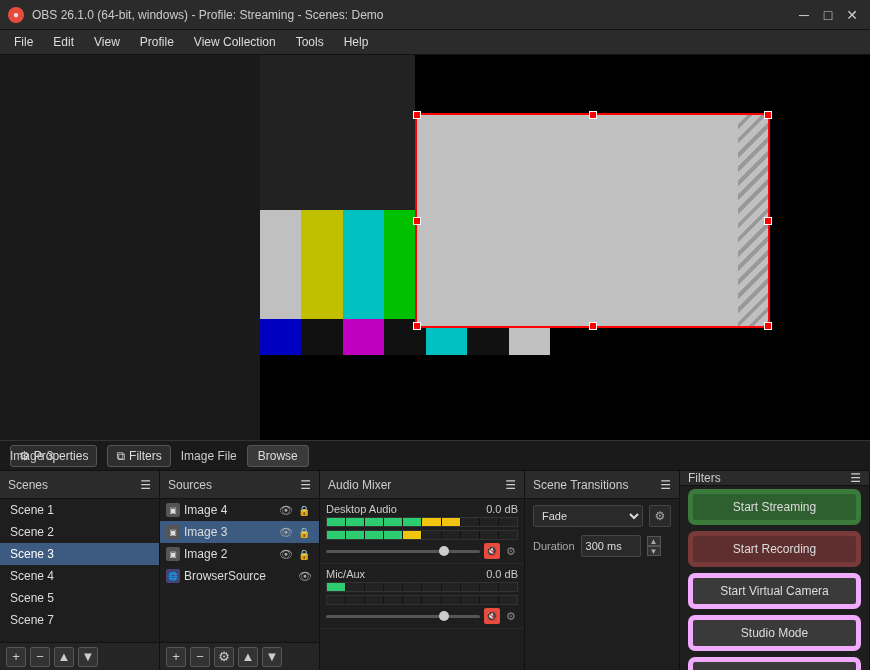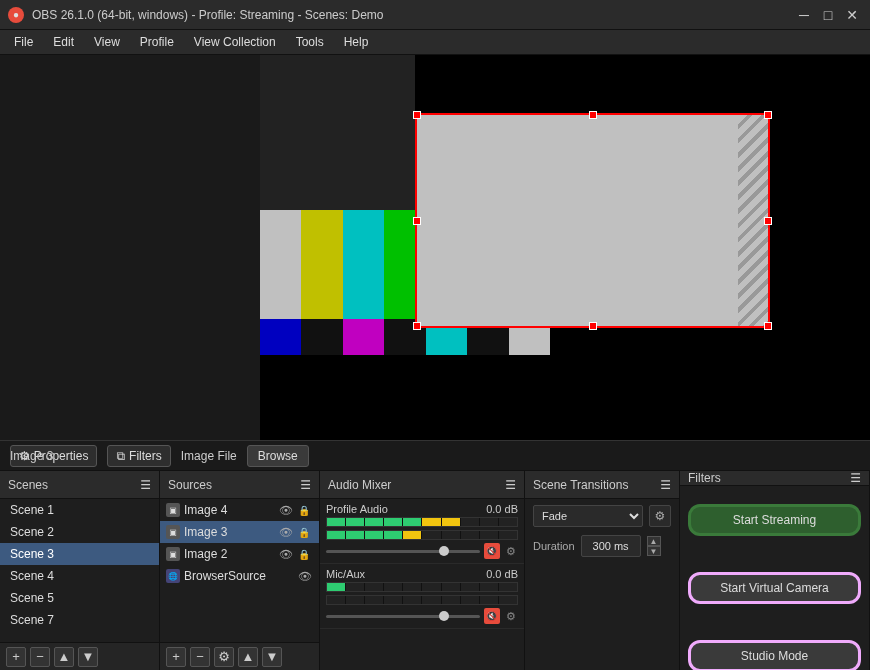--- a/index.html
+++ b/index.html
@@ -385,21 +385,20 @@
     .duration-label { font-size: 11px; color: #aaa; }
     .duration-input {
       background: #2a2a2a;
       border: 1px solid #444;
       color: #ddd;
       padding: 2px 4px;
       font-size: 11px;
       border-radius: 2px;
       width: 60px;
       height: 22px;
-      text-align: center;
     }
     .duration-spinner {
       display: flex;
       flex-direction: column;
       gap: 0;
     }
     .spin-btn {
       width: 14px; height: 10px;
       background: #333;
       border: 1px solid #555;
@@ -408,27 +407,27 @@
       cursor: pointer;
       font-size: 8px;
     }
 
     
     .controls-panel {
       flex: 1;
     }
     .control-btn {
       width: calc(100% - 16px);
-      margin: 18px 8px;
+      margin: 3px 8px;
       padding: 6px 0;
       background: #3a3a3a;
-      border: 3px solid #f0abfc;
+      border: 5px solid #f0abfc;
       color: #ddd;
       cursor: pointer;
-      border-radius: 12px;
+      border-radius: 7px;
       font-size: 12px;
       text-align: center;
     }
     .control-btn.streaming { background: #2e5f2e; border-color: #3a7a3a; }
     .control-btn.recording { background: #5f2e2e; border-color: #7a3a3a; }
 
     .panel-toolbar {
       height: 28px;
       background: #252525;
       display: flex;
@@ -607,21 +606,21 @@
   </div>
 
   <div class="panel audio-panel">
     <div class="panel-header">
       <span>Audio Mixer</span>
       <span style="cursor:pointer;">☰</span>
     </div>
 
     <div class="audio-channel">
       <div class="audio-channel-name">
-        <span>Profile Audio</span>
+        <span>Desktop Audio</span>
         <span>0.0 dB</span>
       </div>
       <div class="audio-level-bar">
         <div class="meter-bars" style="position:absolute;left:0;top:0;right:0;bottom:0;display:flex;gap:1px;">
           <div style="flex:1;background:#2ecc71;"></div>
           <div style="flex:1;background:#2ecc71;"></div>
           <div style="flex:1;background:#2ecc71;"></div>
           <div style="flex:1;background:#2ecc71;"></div>
           <div style="flex:1;background:#2ecc71;"></div>
           <div style="flex:1;background:#f1c40f;"></div>
@@ -717,18 +716,19 @@
       </div>
     </div>
   </div>
 
   <div class="panel controls-panel">
     <div class="panel-header">
       <span>Filters</span>
       <span style="cursor:pointer;">☰</span>
     </div>
     <button class="control-btn streaming">Start Streaming</button>
+    <button class="control-btn recording">Start Recording</button>
     <button class="control-btn">Start Virtual Camera</button>
     <button class="control-btn">Studio Mode</button>
     <button class="control-btn">Settings</button>
     <button class="control-btn">Exit</button>
   </div>
 </div>
 
 </body></html>

